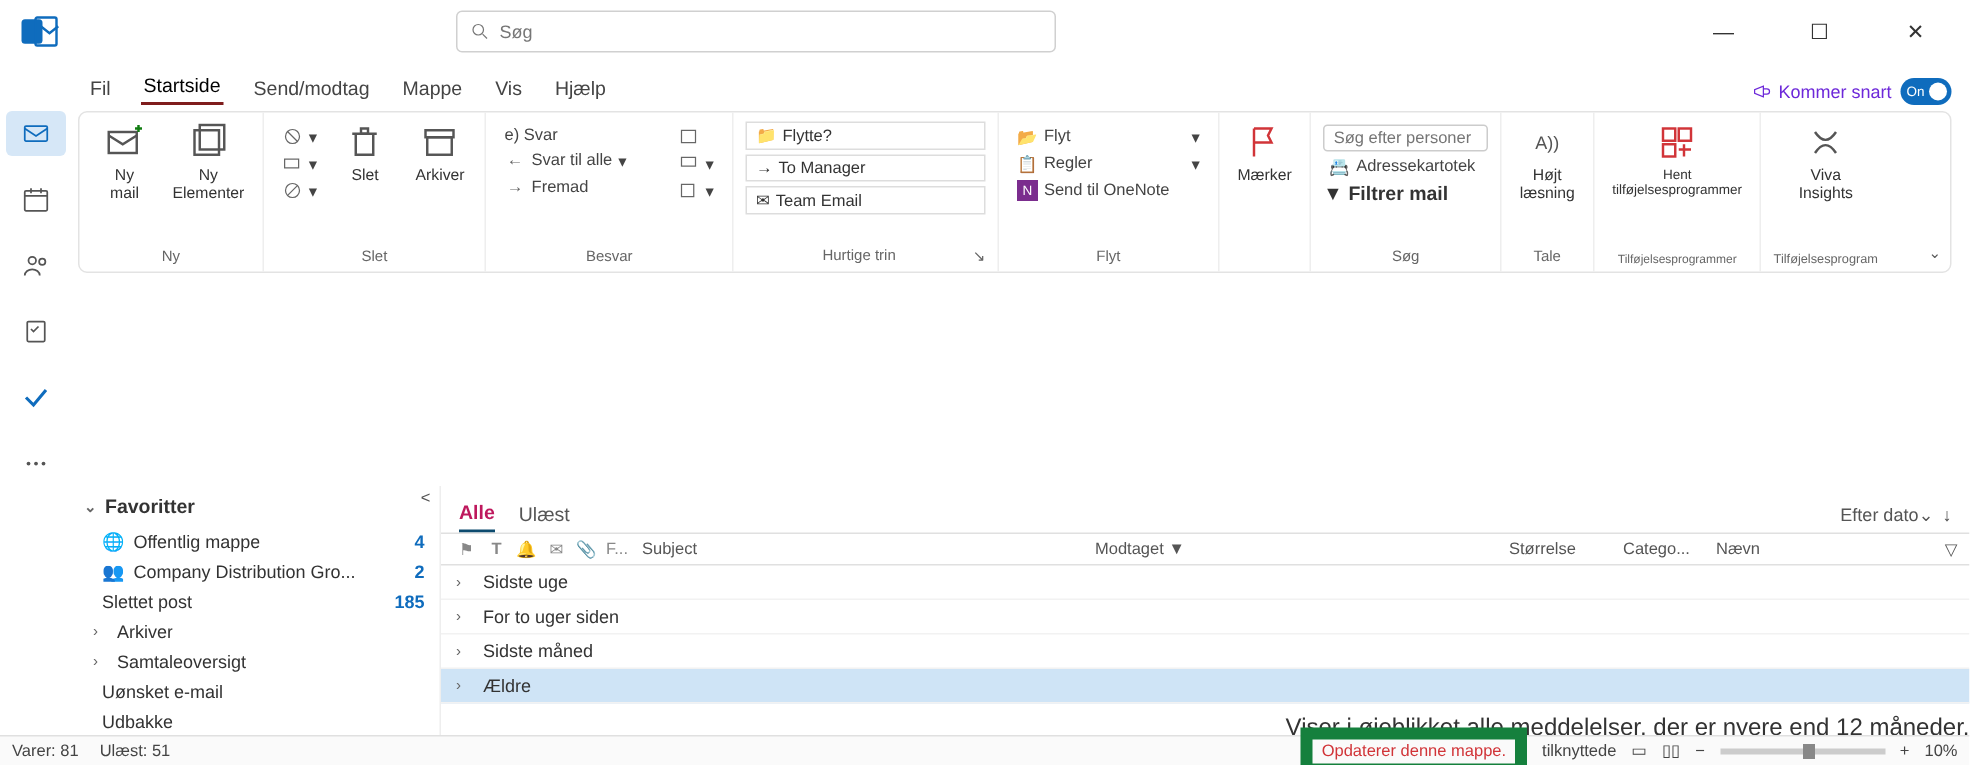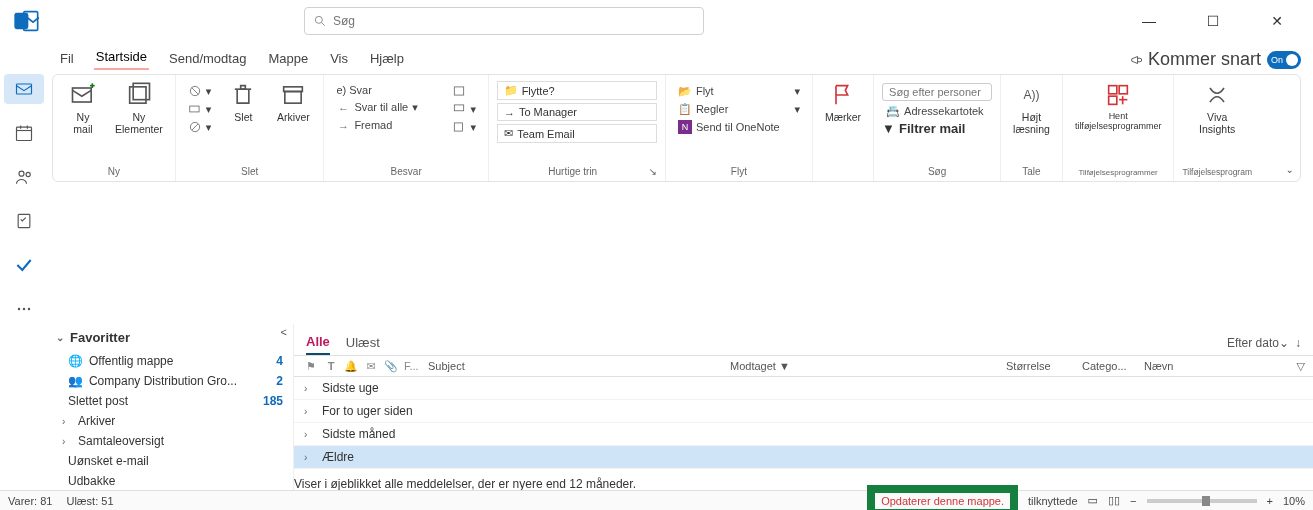--- a/index.html
+++ b/index.html
@@ -9,23 +9,23 @@
 .titlebar { height: 42px; display: flex; align-items: center; padding: 0 8px; }
 .app-icon { width: 28px; height: 28px; color: #0f6cbd; margin: 0 4px; }
 .searchbox { margin-left: 260px; width: 400px; height: 28px; border: 1px solid #d0d0d0; border-radius: 4px; display: flex; align-items: center; padding: 0 8px; color: #767676; }
 .searchbox svg { width: 14px; height: 14px; margin-right: 6px; }
 .win-controls { margin-left: auto; display: flex; gap: 24px; padding-right: 8px; color: #333; }
 .win-controls span { width: 40px; text-align: center; font-size: 14px; }
 
 
 .menutabs { height: 28px; display: flex; align-items: flex-end; padding-left: 58px; gap: 18px; font-size: 13px; color: #444; }
 .menutabs .tab { padding: 4px 2px; cursor: pointer; }
-.menutabs .tab.active { border-bottom: 2px solid #fca5a5; color: #000; }
+.menutabs .tab.active { border-bottom: 2px solid #7f1d1d; color: #000; }
 .coming-soon { margin-left: auto; display: flex; align-items: center; gap: 6px; padding-right: 12px; }
-.cs-text { display:flex; align-items:center; gap:4px; font-size:18px; color:#404040; }
+.cs-text { display:flex; align-items:center; gap:4px; font-size:12px; color:#6d28d9; }
 .toggle { width: 34px; height: 18px; background: #0f6cbd; border-radius: 10px; position: relative; color:#fff; font-size:9px; display:flex; align-items:center; padding-left:4px; }
 .toggle::after { content:""; width:12px; height:12px; background:#fff; border-radius:50%; position:absolute; right:3px; top:3px; }
 
 
 .ribbon-wrap { display:flex; }
 .leftnav { width: 48px; display:flex; flex-direction:column; align-items:center; padding-top:4px; gap:14px; color:#555; }
 .leftnav .navitem { width:40px; height:30px; display:flex; align-items:center; justify-content:center; border-radius:4px; }
 .leftnav .navitem.active { background:#d6e7f7; color:#0f6cbd; }
 .leftnav svg { width:20px; height:20px; }
 
@@ -64,21 +64,21 @@
 .col-headers { display:flex; align-items:center; border-top:1px solid #e0e0e0; border-bottom:1px solid #e0e0e0; height:22px; font-size:11px; color:#555; padding-left:10px; gap:6px; }
 .col-headers .icon-slot { width:14px; text-align:center; color:#888; }
 .col-headers .subj { flex:0 0 300px; padding-left:4px; }
 .col-headers .recv { flex:0 0 270px; }
 .col-headers .size { flex:0 0 70px; }
 .col-headers .cat { flex:0 0 56px; }
 .col-headers .men { flex:0 0 60px; }
 .grp-row { display:flex; align-items:center; padding:4px 10px; font-size:12px; border-bottom:1px solid #f2f2f2; gap:8px; }
 .grp-row .chev { color:#666; }
 .grp-row.selected { background:#cfe4f6; }
-.info-line { text-align:left; font-size:12px; color:#333; padding:8px 0; }
+.info-line { text-align:right; font-size:16px; color:#333; padding:8px 0; }
 
 
 .statusbar { position:absolute; bottom:0; left:0; right:0; height:20px; border-top:1px solid #e0e0e0; display:flex; align-items:center; font-size:11px; color:#444; padding:0 8px; background:#fafafa; }
 .statusbar .sp { margin-right:14px; }
 .status-center { margin-left:auto; display:flex; align-items:center; gap:10px; }
 .highlight-box { border:8px solid #15803d; padding:0 6px; color:#d13438; font-size:11px; line-height:16px; }
 .zoom-slider { width:110px; height:4px; background:#ccc; position:relative; }
 .zoom-slider::after { content:""; width:8px; height:10px; background:#888; position:absolute; left:50%; top:-3px; }
 
 svg { stroke: currentColor; fill: none; stroke-width: 1.4; }

